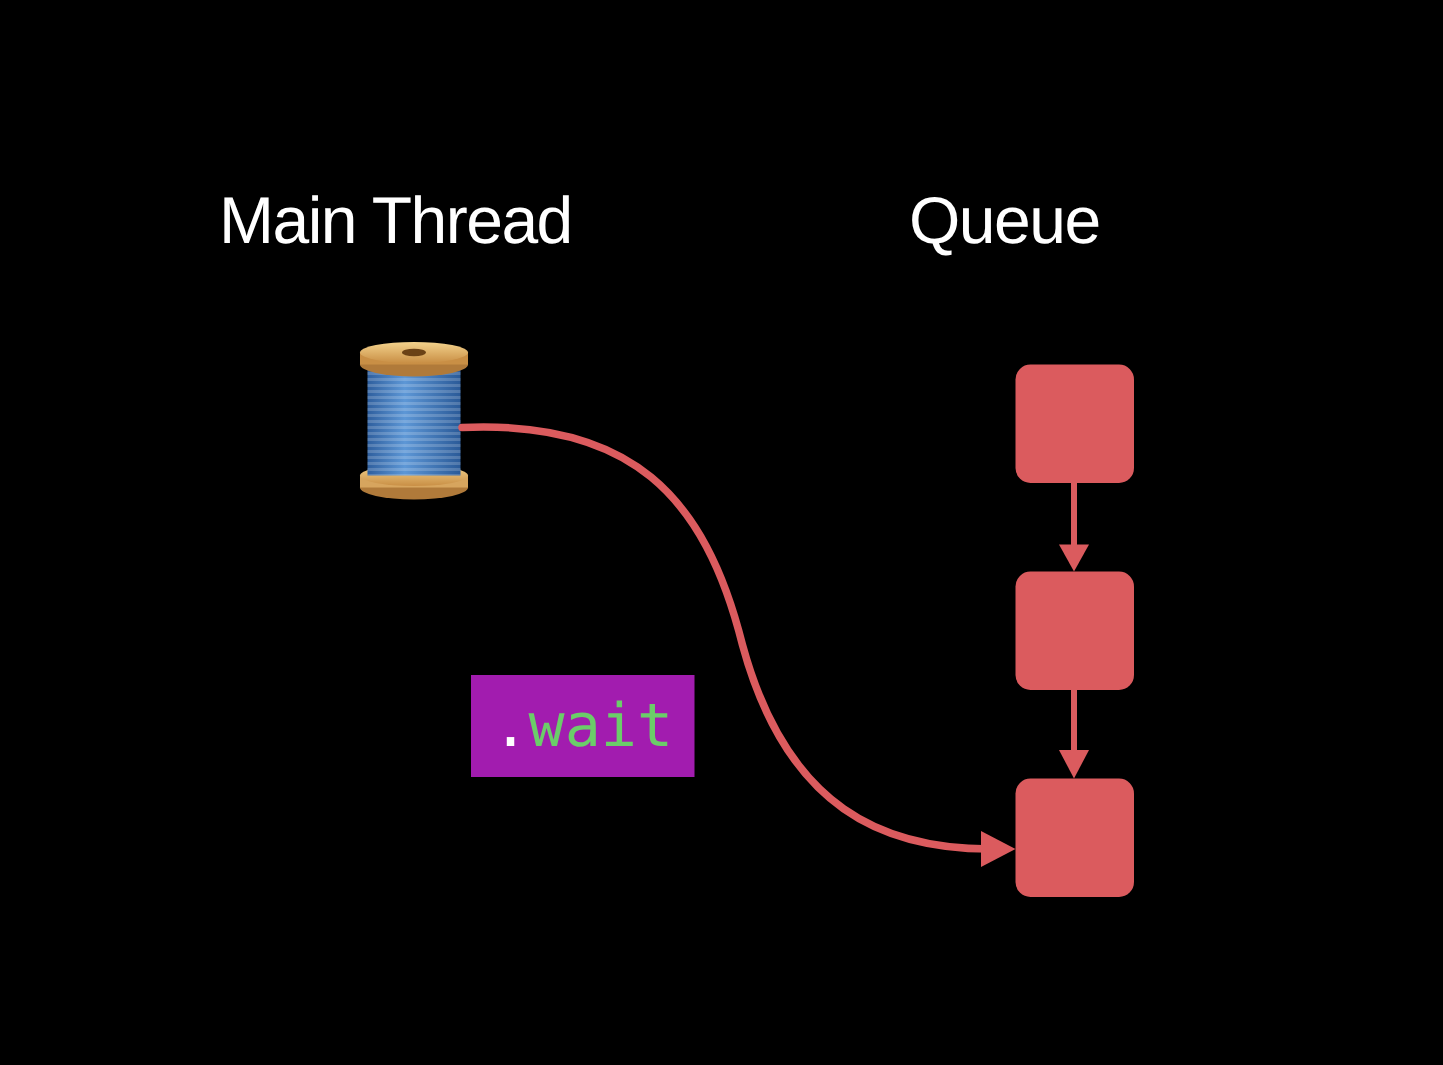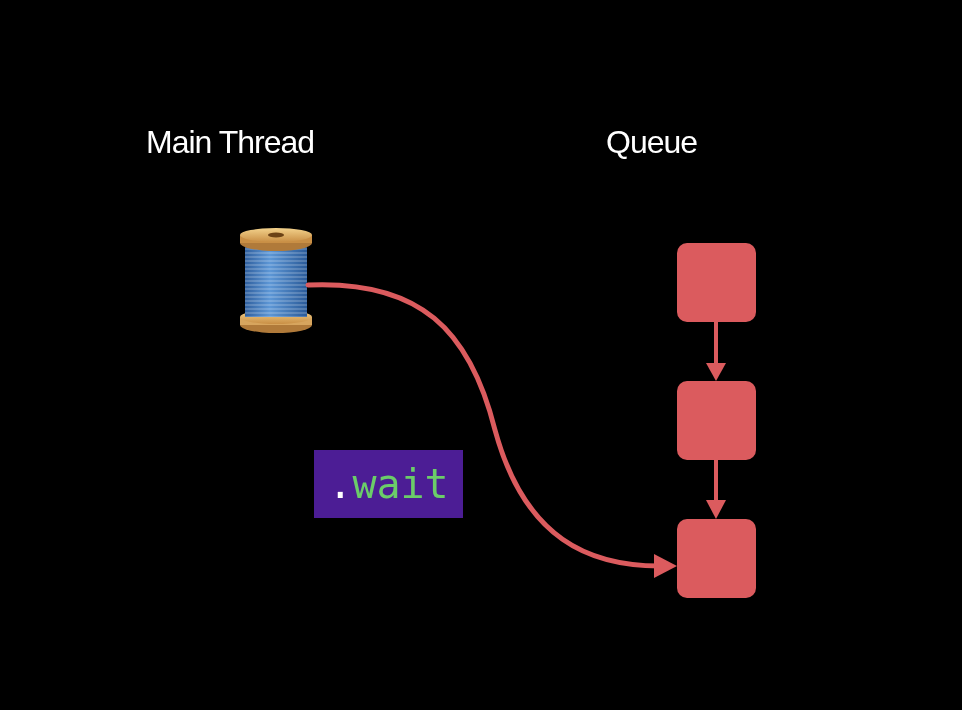--- a/index.html
+++ b/index.html
@@ -1,20 +1,20 @@
 <!DOCTYPE html>
 <html><head>
 <meta charset="utf-8">
 <style>
   html, body { margin: 0; padding: 0; background: #000; }
   body { width: 962px; height: 710px; position: relative; overflow: hidden; font-family: "DejaVu Sans", sans-serif; }
-  .title { position: absolute; color: #fff; font-size: 32px; font-family: "Liberation Sans", sans-serif; letter-spacing: -1px; line-height: 1; }
+  .title { position: absolute; color: #fff; font-size: 44px; font-family: "Liberation Sans", sans-serif; letter-spacing: -1px; line-height: 1; }
   #title-main { left: 146px; top: 126px; }
   #title-queue { left: 606px; top: 126px; }
-  .code-label { position: absolute; left: 314px; top: 450px; width: 149px; height: 68px; background: #4c1d95; font-family: "DejaVu Sans Mono", monospace; font-size: 40px; line-height: 68px; text-align: center; }
+  .code-label { position: absolute; left: 314px; top: 450px; width: 149px; height: 68px; background: #a21caf; font-family: "DejaVu Sans Mono", monospace; font-size: 40px; line-height: 68px; text-align: center; }
   .code-label .dot { color: #ffffff; }
   .code-label .method { color: #6bcd69; }
   svg { position: absolute; left: 0; top: 0; }
 </style>
 </head>
 <body>
 
 <div class="title" id="title-main">Main Thread</div>
 <div class="title" id="title-queue">Queue</div>
 

